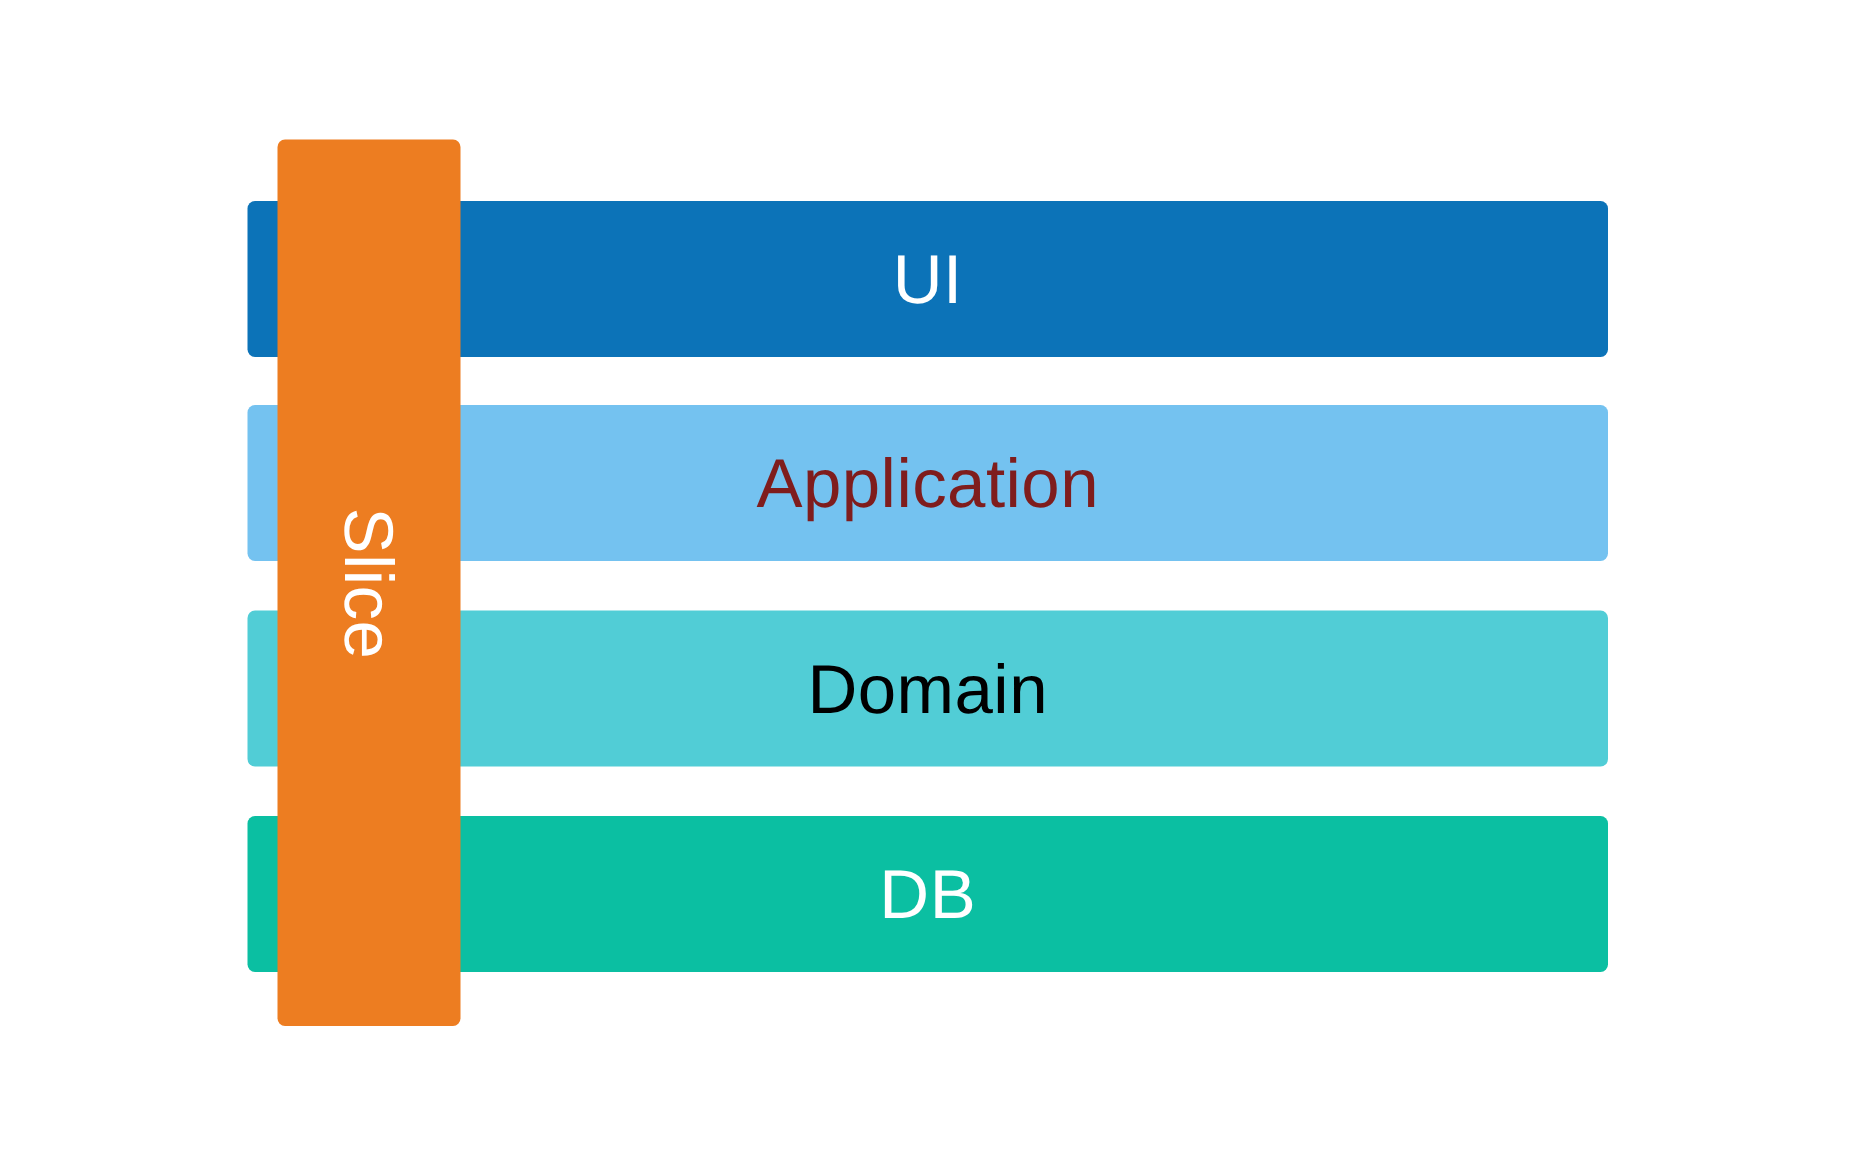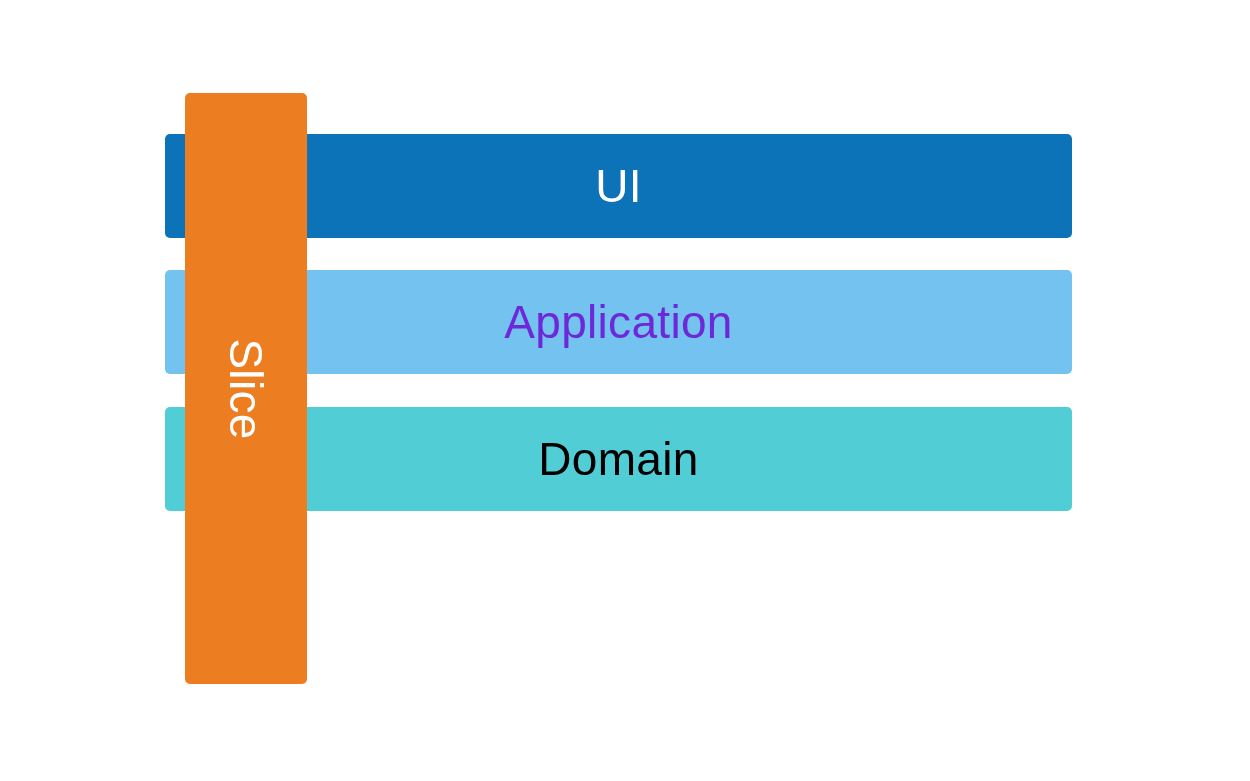--- a/index.html
+++ b/index.html
@@ -94,27 +94,30 @@
 </head>
 <body>
 
 <div id="canvas" style="background: rgb(255, 255, 255);">
 
   <div class="layer-bar" id="bar-ui" style="background: rgb(12, 115, 184);">
     <span class="layer-label" style="color: rgb(255, 255, 255);">UI</span>
   </div>
 
   <div class="layer-bar" id="bar-application" style="background: rgb(116, 194, 240);">
-    <span class="layer-label" style="color: #6d28d9;">Application</span>
+    <span class="layer-label" style="color: #7f1d1d;">Application</span>
   </div>
 
   <div class="layer-bar" id="bar-domain" style="background: rgb(81, 205, 214);">
     <span class="layer-label" style="color: #000000;">Domain</span>
   </div>
 
+  <div class="layer-bar" id="bar-db" style="background: rgb(11, 191, 162);">
+    <span class="layer-label" style="color: rgb(255, 255, 255);">DB</span>
+  </div>
 
   <div id="slice-band" style="background: rgb(237, 125, 33);">
     <div id="slice-label-wrap">
       <span id="slice-label" style="color: rgb(255, 255, 255); transform: rotate(90deg);">Slice</span>
     </div>
   </div>
 
 </div>
 
 </body></html>

